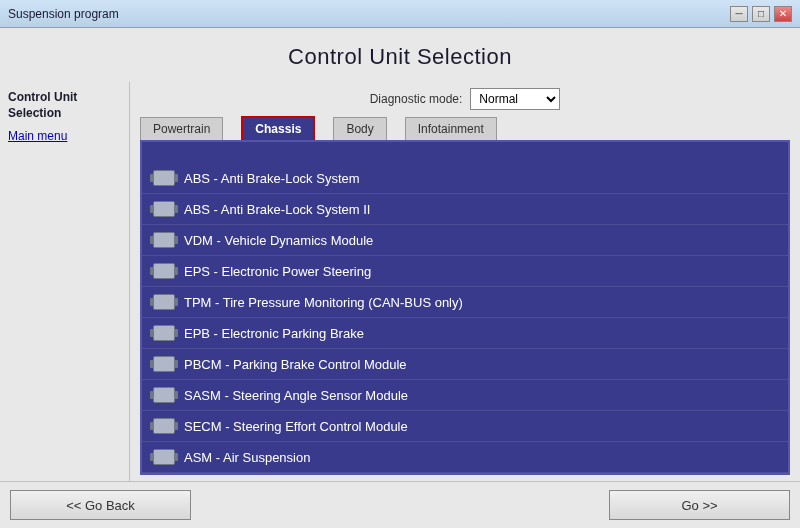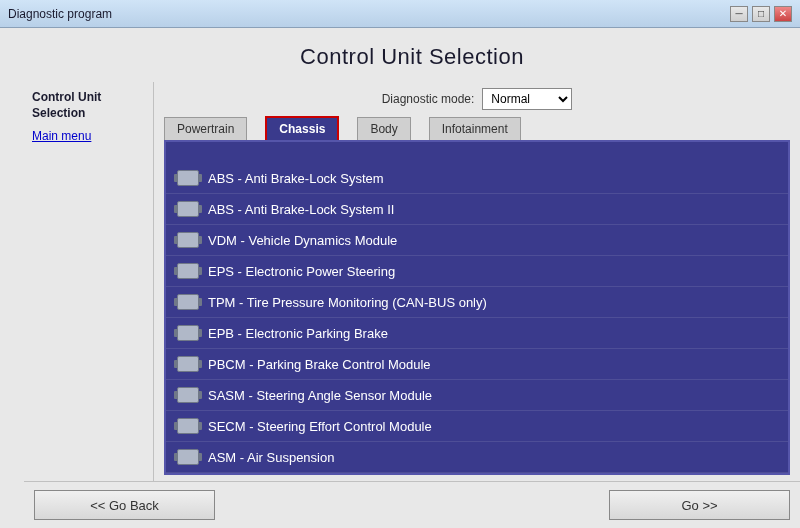--- a/index.html
+++ b/index.html
@@ -46,21 +46,20 @@
       background: linear-gradient(to bottom, #e88, #c44);
       color: white;
     }
 
     
     .window {
       background: #e8e8e8;
       height: calc(528px - 28px);
       display: flex;
       flex-direction: column;
-      padding-left: 24px;
     }
 
     
     .page-title-area {
       background: #e8e8e8;
       text-align: center;
       padding: 16px 0 12px 0;
     }
     .page-title {
       font-size: 22px;
@@ -242,21 +241,21 @@
       border: 1px solid #888;
       font-size: 13px;
       cursor: pointer;
       color: #333;
     }
   </style>
 </head>
 <body>
 
 <div class="title-bar">
-  <span class="title-bar-title">Diagnostic program</span>
+  <span class="title-bar-title">Suspension program</span>
   <div class="title-bar-controls">
     <div class="title-bar-btn">─</div>
     <div class="title-bar-btn">□</div>
     <div class="title-bar-btn close">✕</div>
   </div>
 </div>
 
 <div class="window">
 
   <div class="page-title-area">

